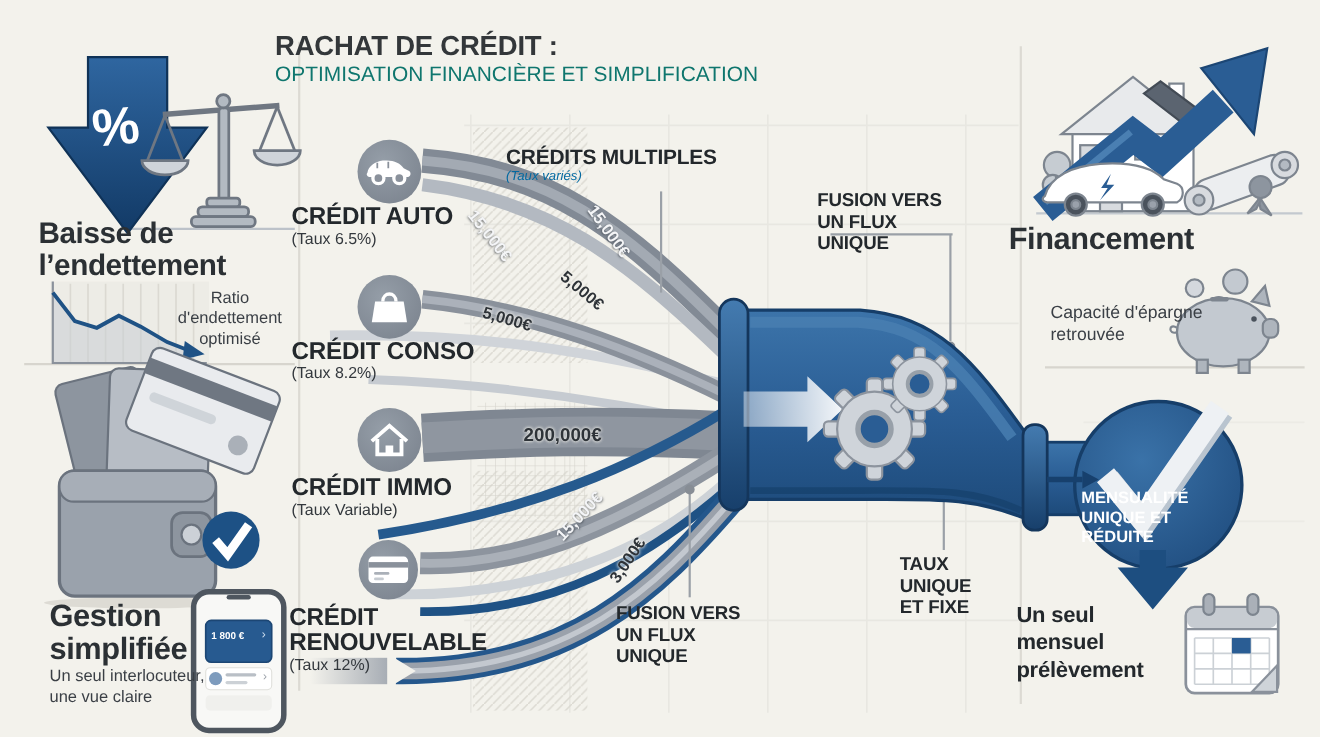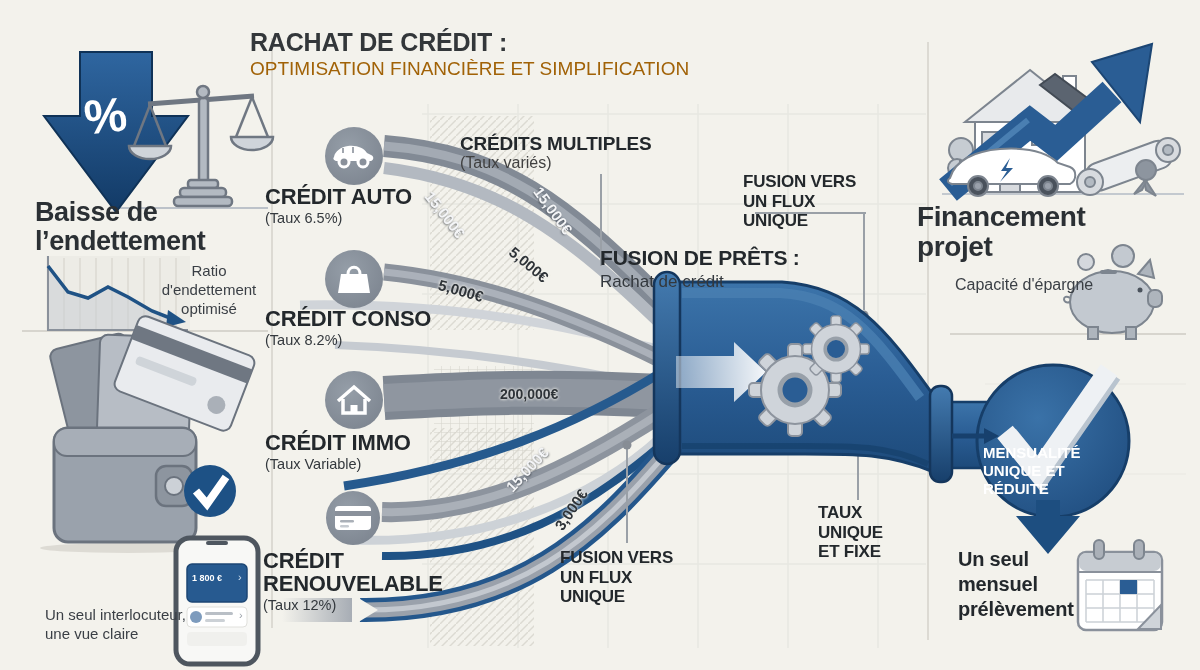--- a/index.html
+++ b/index.html
@@ -369,33 +369,37 @@
     <g stroke="#ccd1d6" stroke-width="1.5" fill="none">
       <path d="M1086,580 H1154 M1086,594 H1154 M1086,608 H1154 M1086,622 H1154"></path>
       <path d="M1086,580 V622 M1103,580 V622 M1120,580 V622 M1137,580 V622 M1154,580 V622"></path>
     </g>
     <rect x="1120" y="580" width="17" height="14" fill="#2a5d94"></rect>
     <polygon points="1138,629 1161,605 1161,629" fill="#cfd4d9" stroke="#8a919b" stroke-width="2"></polygon>
   </g>
 </svg>
 
 <div class="t c b8" style="left:250px;top:28px;width:700px;font-size:25px;color:#33373a;">RACHAT DE CRÉDIT :</div>
-<div class="t c" style="left:250px;top:58px;width:700px;font-size:19px;font-weight:500;color:#a16207;">OPTIMISATION FINANCIÈRE ET SIMPLIFICATION</div>
+<div class="t c" style="left:250px;top:58px;width:700px;font-size:19px;font-weight:500;color:#0f766e;">OPTIMISATION FINANCIÈRE ET SIMPLIFICATION</div>
 
 <div class="t" style="left:84px;top:88px;width:70px;font-size:48px;font-weight:800;color:#ffffff;transform:rotate(-6deg);">%</div>
 <div class="t h2" style="left:35px;top:198px;width:230px;">
   <div>Baisse de</div>
   <div>l’endettement</div>
 </div>
 <div class="t cap r" style="left:150px;top:262px;width:118px;">
   <div>Ratio</div>
   <div>d'endettement</div>
   <div>optimisé</div>
 </div>
 
+<div class="t h2" style="left:45px;top:545px;width:200px;font-size:28px;">
+  <div>Gestion</div>
+  <div>simplifiée</div>
+</div>
 <div class="t cap" style="left:45px;top:606px;width:180px;">
   <div>Un seul interlocuteur,</div>
   <div>une vue claire</div>
 </div>
 <div class="t" style="left:192px;top:573px;font-size:9px;font-weight:700;color:#ffffff;">1 800 €</div>
 <div class="t" style="left:238px;top:571px;font-size:11px;color:#cfe0f0;">›</div>
 <div class="t" style="left:239px;top:609px;font-size:11px;color:#9aa0a8;">›</div>
 
 <div class="t c" style="left:265px;top:185px;width:180px;">
   <div class="credit-name">CRÉDIT AUTO</div>
@@ -413,61 +417,57 @@
   <div class="credit-rate">(Taux Variable)</div>
 </div>
 <div class="t c" style="left:263px;top:549px;width:180px;">
   <div class="credit-name">CRÉDIT</div>
   <div class="credit-name">RENOUVELABLE</div>
   <div class="credit-rate">(Taux 12%)</div>
 </div>
 
 <div class="t c" style="left:460px;top:133px;width:280px;">
   <div style="font-size:19px;font-weight:800;letter-spacing:-0.2px;color:#23282c;">CRÉDITS MULTIPLES</div>
-  <div style="font-size:16px;color:#404040;">(Taux variés)</div>
-</div>
-<div class="t c" style="left:600px;top:246px;width:280px;">
-  <div style="font-size:21px;font-weight:800;letter-spacing:-0.2px;color:#23282c;">FUSION DE PRÊTS :</div>
-  <div style="font-size:17px;color:#33383d;margin-top:2px;">Rachat de crédit</div>
+  <div style="font-size:12px;color:#0369a1;font-style:italic;">(Taux variés)</div>
 </div>
 
 <div class="t c callout" style="left:743px;top:172px;width:136px;">
   <div>FUSION VERS</div>
   <div>UN FLUX UNIQUE</div>
 </div>
 <div class="t c callout" style="left:560px;top:548px;width:140px;">
   <div>FUSION VERS</div>
   <div>UN FLUX UNIQUE</div>
 </div>
 <div class="t c callout" style="left:818px;top:503px;width:80px;">
   <div>TAUX</div>
   <div>UNIQUE</div>
   <div>ET FIXE</div>
 </div>
 
 <div class="amt w" style="left:418px;top:206px;transform:rotate(52deg);">15,000€</div>
 <div class="amt w" style="left:526px;top:202px;transform:rotate(54deg);">15,000€</div>
 <div class="amt d" style="left:438px;top:282px;transform:rotate(16deg);">5,000€</div>
 <div class="amt d" style="left:506px;top:256px;transform:rotate(40deg);">5,000€</div>
-<div class="amt d" style="left:476px;top:386px;font-size:14px;margin-left:24px;">200,000€</div>
+<div class="amt d" style="left:476px;top:386px;font-size:17px;">200,000€</div>
 <div class="amt w" style="left:500px;top:461px;transform:rotate(-47deg);">15,000€</div>
 <div class="amt d" style="left:548px;top:501px;transform:rotate(-56deg);">3,000€</div>
 
 <div class="t c" style="left:983px;top:444px;width:140px;font-size:15px;font-weight:800;color:#ffffff;line-height:1.2;">
   <div>MENSUALITÉ</div>
   <div>UNIQUE ET</div>
   <div>RÉDUITE</div>
 </div>
 
 <div class="t h2" style="left:917px;top:202px;width:220px;font-size:28px;">
   <div>Financement</div>
-  <div>projet</div>
 </div>
 <div class="t cap" style="left:955px;top:275px;width:180px;font-size:16px;">
   <div>Capacité d'épargne</div>
-</div>
-<div class="t" style="left:958px;top:547px;width:150px;font-size:20px;font-weight:700;color:#23282c;line-height:1.25;letter-spacing:-0.2px;">
+  <div>retrouvée</div>
+</div>
+<div class="t" style="left:924px;top:547px;width:150px;font-size:20px;font-weight:700;color:#23282c;line-height:1.25;letter-spacing:-0.2px;">
   <div>Un seul</div>
   <div>mensuel</div>
   <div>prélèvement</div>
 </div>
 
 </div>
 
 </body></html>

